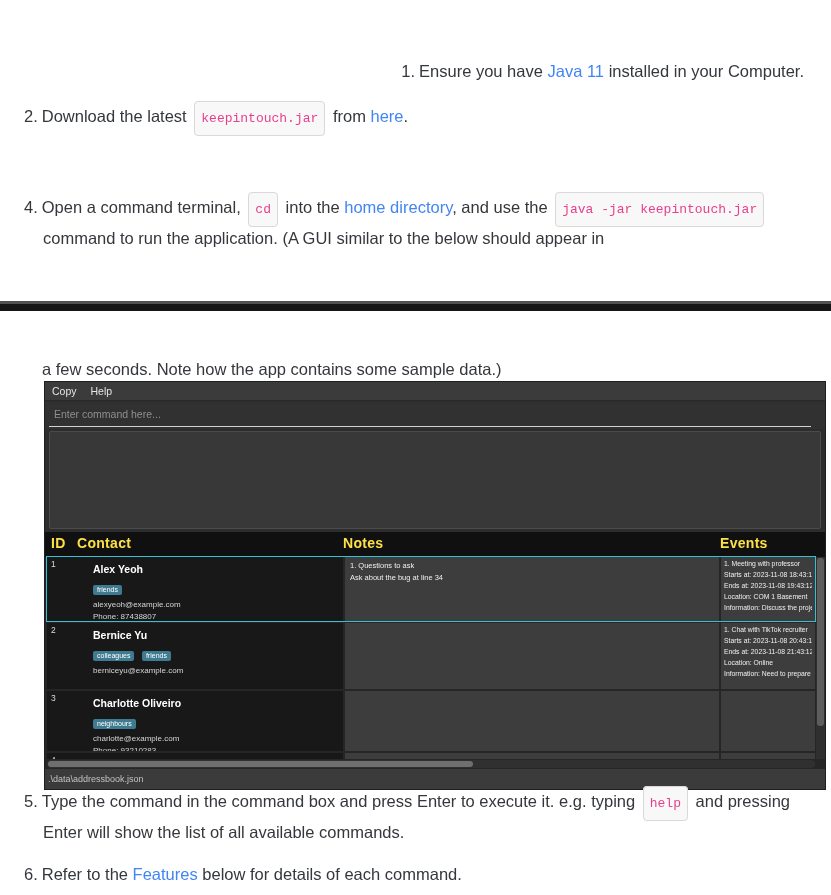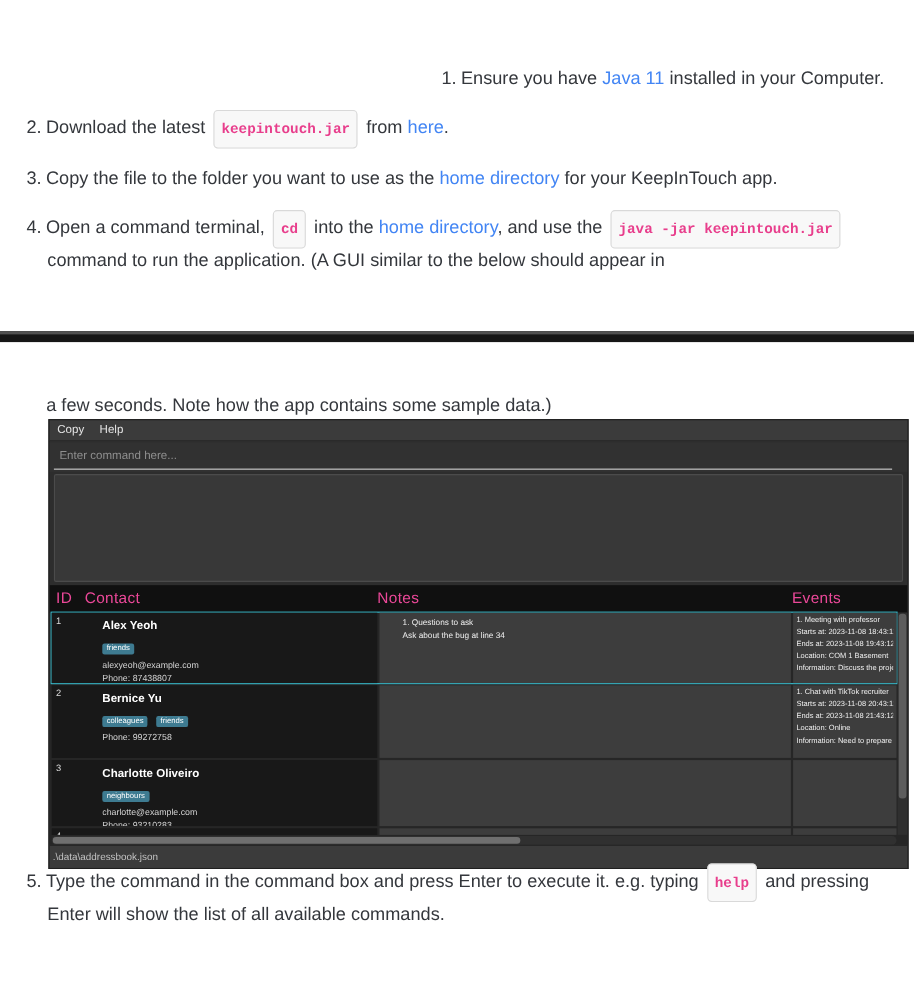--- a/index.html
+++ b/index.html
@@ -4,51 +4,51 @@
 <style>
   * { box-sizing: border-box; margin: 0; padding: 0; }
   body { background: #ffffff; font-family: "Liberation Sans", sans-serif; }
   .screen { position: relative; width: 831px; height: 895px; background: #fff; overflow: hidden; }
 
   
   .page-title { position: absolute; left: 14px; top: 2px; font-size: 28px; font-weight: 700; color: #e46c0a; letter-spacing: -0.3px; }
   .step { position: absolute; left: 24px; right: 27px; font-size: 16.5px; color: #34373c; line-height: 28px; padding-left: 19px; text-indent: -19px; }
   .step .num { margin-right: 4px; }
   .doc-link { color: #4285f4; text-decoration: none; cursor: pointer; }
-  .code { font-family: "Liberation Mono", "DejaVu Sans Mono", monospace; font-size: 13px; color: #e83e8c; background: #f8f8f8; border: 1px solid #d9d9d9; border-radius: 4px; padding: 9px 6px; margin: 0 3px; -webkit-box-decoration-break: clone; box-decoration-break: clone; font-weight: bold; }
+  .code { font-family: "Liberation Mono", "DejaVu Sans Mono", monospace; font-size: 13px; color: #e83e8c; background: #f8f8f8; border: 1px solid #d9d9d9; border-radius: 4px; padding: 9px 6px; margin: 0 3px; -webkit-box-decoration-break: clone; box-decoration-break: clone; }
   .step-1 { top: 57px; text-align: right; } .step-2 { top: 102px; } .step-3 { top: 148px; } .step-4 { top: 193px; }
   .step-5 { top: 787px; } .step-6 { top: 860px; }
   .page-divider { position: absolute; left: 0; top: 301px; width: 831px; height: 10px; background: #161616; border-top: 3px solid #515151; }
   .continuation { position: absolute; left: 42px; top: 355px; font-size: 16.5px; color: #34373c; line-height: 28px; }
 
   
   .app { position: absolute; left: 44px; top: 381px; width: 782px; height: 409px; background: #2d2d2d; border: 1px solid #1f1f1f; overflow: hidden; font-family: "Liberation Sans", sans-serif; }
   .menubar { position: absolute; left: 0; top: 0; width: 100%; height: 19px; background: #3b3b3b; border-bottom: 1px solid #2a2a2a; display: flex; align-items: center; padding-left: 7px; gap: 14px; }
   .menubar span { font-size: 10.5px; color: #e4e4e4; cursor: default; }
   .cmdrow { position: absolute; left: 0; top: 20px; width: 100%; height: 27px; background: #313131; }
   .cmd-placeholder { position: absolute; left: 9px; top: 6px; font-size: 10.5px; color: #8f8f8f; }
   .cmd-underline { position: absolute; left: 4px; right: 14px; bottom: 2px; height: 1px; background: #d2d2d2; }
   .resultbox { position: absolute; left: 4px; top: 49px; width: 772px; height: 98px; background: #383838; border: 1px solid #4b4b4b; border-radius: 2px; }
   .thead { position: absolute; left: 0; top: 150px; width: 100%; height: 25px; background: #101010; }
-  .thead span { position: absolute; top: 3px; font-size: 14px; font-weight: 400; color: #ec4899; letter-spacing: 0.3px; }
+  .thead span { position: absolute; top: 3px; font-size: 14px; font-weight: 700; color: #fde047; letter-spacing: 0.3px; }
   .h-id { left: 6px; } .h-contact { left: 32px; } .h-notes { left: 298px; } .h-events { left: 675px; }
 
   .listarea { position: absolute; left: 0; top: 175px; width: 100%; height: 212px; background: #262626; }
   .prow { position: absolute; left: 2px; width: 768px; display: grid; grid-template-columns: 296px 374px 94px; column-gap: 2px; background: transparent; }
   .prow.selected { outline: 1.5px solid #38bfd1; outline-offset: 0px; }
   .cell { height: 100%; overflow: hidden; position: relative; }
   .cell.contact { background: #181818; }
   .cell.notes, .cell.events { background: #3d3d3d; }
   .rid { position: absolute; top: 2px; left: 4px; font-size: 8.5px; color: #dcdcdc; }
   .cbody { padding: 6px 20px 0 46px; }
   .cname { font-size: 10.5px; font-weight: 700; color: #ffffff; margin-bottom: 3px; }
   .ctags { margin: 1px 0 3px 0; }
   .tag { display: inline-block; background: #3e7b91; color: #fff; font-size: 7px; padding: 1.5px 4px; border-radius: 2px; margin-right: 3px; }
   .cline { font-size: 8px; color: #d4d4d4; line-height: 1.55; white-space: nowrap; overflow: hidden; }
-  .cell.notes { padding: 3px 21px; }
+  .cell.notes { padding: 3px 5px; }
   .nline { font-size: 7.5px; color: #efefef; line-height: 1.55; }
   .cell.events { padding: 2px 3px; }
   .eline { font-size: 6.8px; color: #efefef; line-height: 1.6; white-space: nowrap; overflow: hidden; }
 
   .row-0 { top: 0px;   height: 64px; }
   .row-1 { top: 66px;  height: 66px; }
   .row-2 { top: 134px; height: 60px; }
   .row-3 { top: 196px; height: 6px; }
 
   .hscroll { position: absolute; left: 2px; top: 203px; width: 768px; height: 8px; background: #303030; border-radius: 4px; }
@@ -66,23 +66,20 @@
 
 
   <div class="step step-1">
     <span class="num">1.</span><span>Ensure you have </span><a class="doc-link">Java 11</a><span> installed in your Computer.</span>
   </div>
 
   <div class="step step-2">
     <span class="num">2.</span><span>Download the latest </span><span class="code">keepintouch.jar</span><span> from </span><a class="doc-link">here</a><span>.</span>
   </div>
 
-  <div class="step step-3">
-    <span class="num">3.</span><span>Copy the file to the folder you want to use as the </span><a class="doc-link">home directory</a><span> for your KeepInTouch app.</span>
-  </div>
 
   <div class="step step-4">
     <span class="num">4.</span><span>Open a command terminal, </span><span class="code">cd</span><span> into the </span><a class="doc-link">home directory</a><span>, and use the </span><span class="code">java -jar keepintouch.jar</span><span> command to run the application. (A GUI similar to the below should appear in</span>
   </div>
 
   <div class="page-divider"></div>
 
   <div class="continuation">a few seconds. Note how the app contains some sample data.)</div>
 
   <div class="app">
@@ -134,21 +131,21 @@
 
       <div class="prow row-1">
         <div class="cell contact">
           <span class="rid">2</span>
           <div class="cbody">
             <div class="cname">Bernice Yu</div>
             <div class="ctags">
               <span class="tag">colleagues</span>
               <span class="tag">friends</span>
             </div>
-            <div class="cline">Phone: 99272758</div>
+            <div class="cline">berniceyu@example.com</div>
 
           </div>
         </div>
         <div class="cell notes"></div>
         <div class="cell events">
           <div class="eline">1. Chat with TikTok recruiter</div>
           <div class="eline">Starts at: 2023-11-08 20:43:12</div>
           <div class="eline">Ends at: 2023-11-08 21:43:12</div>
           <div class="eline">Location: Online</div>
           <div class="eline">Information: Need to prepare f</div>
@@ -190,14 +187,17 @@
     <div class="statusbar">
       <span>.\data\addressbook.json</span>
     </div>
 
   </div>
 
   <div class="step step-5">
     <span class="num">5.</span><span>Type the command in the command box and press Enter to execute it. e.g. typing </span><span class="code">help</span><span> and pressing Enter will show the list of all available commands.</span>
   </div>
 
+  <div class="step step-6">
+    <span class="num">6.</span><span>Refer to the </span><a class="doc-link">Features</a><span> below for details of each command.</span>
+  </div>
 
 </div>
 
 </body></html>

